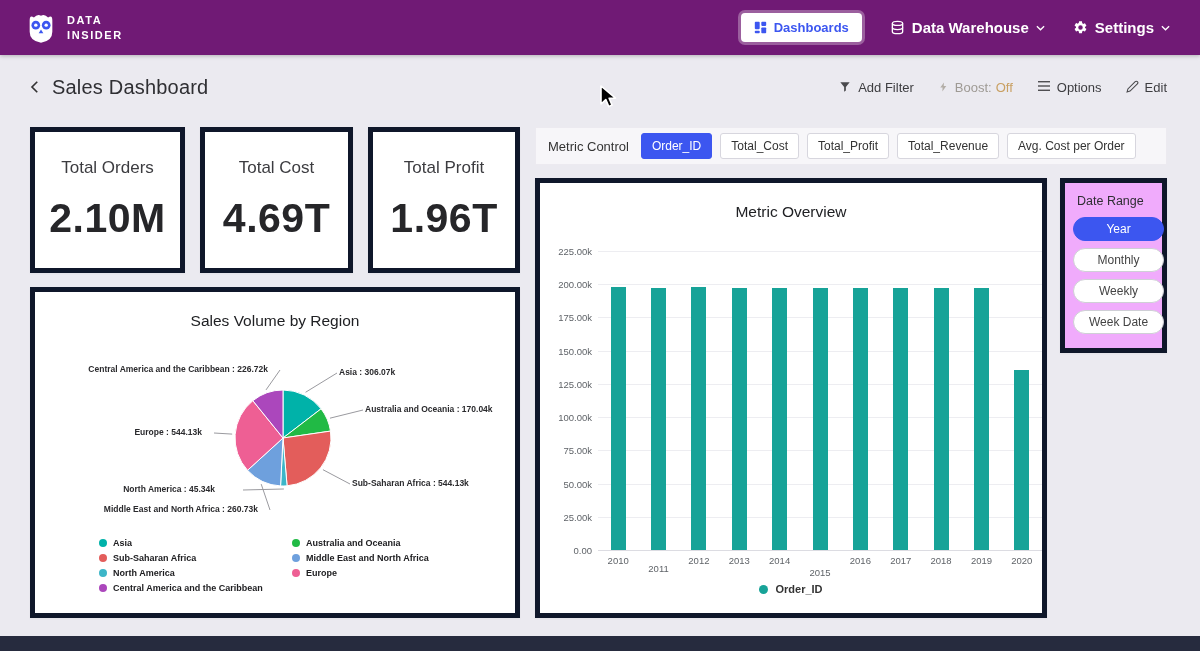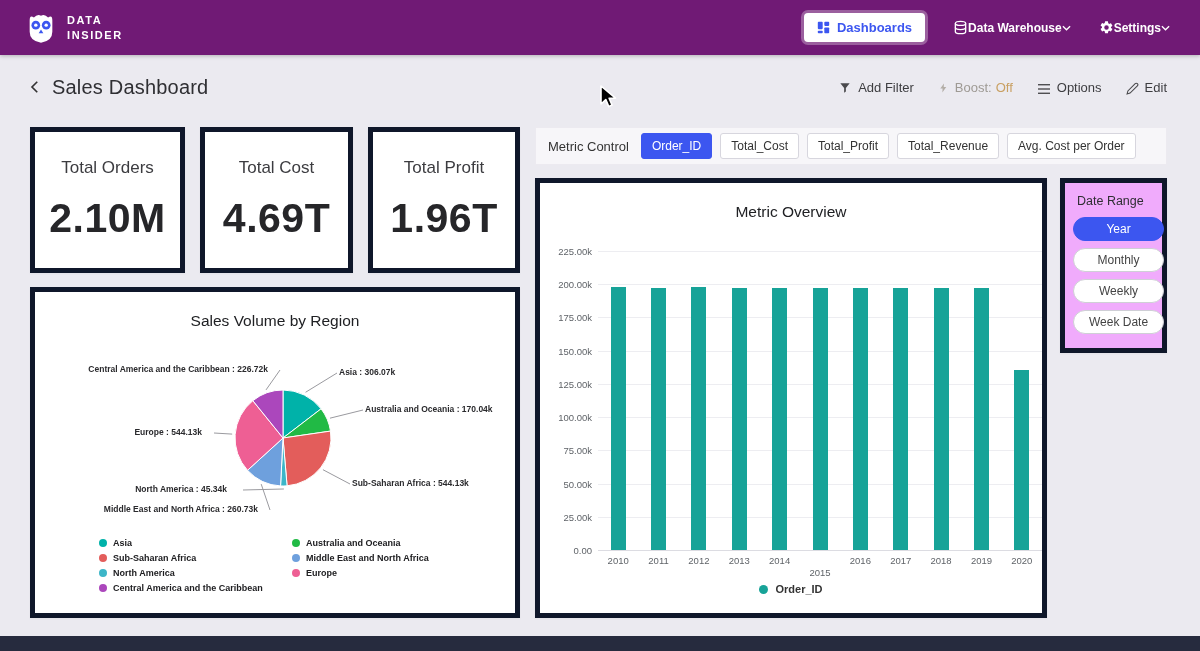--- a/index.html
+++ b/index.html
@@ -9,29 +9,29 @@
   
   .navbar { position:absolute; top:0; left:0; right:0; height:55px; background:#701a75;
             display:flex; align-items:center; padding:0 30px 0 24px; box-shadow:0 1px 4px rgba(0,0,0,.25); z-index:10; }
   .brand { display:flex; align-items:center; gap:9px; cursor:pointer; }
   .brand-text { display:flex; flex-direction:column; color:#fff; font-size:11px; font-weight:bold;
                 letter-spacing:1.6px; line-height:1.3; }
   .nav-right { margin-left:auto; display:flex; align-items:center; gap:28px; }
   .btn-dashboards { display:flex; align-items:center; gap:7px; background:#fff; color:#3c56f0; border:none;
                     font-family:inherit; font-weight:bold; font-size:13px; padding:7px 13px; border-radius:4px;
                     cursor:pointer; box-shadow:0 0 0 3px rgba(255,255,255,.3); }
-  .nav-item { display:flex; align-items:center; color:#fff; font-size:12px; font-weight:600; cursor:pointer; }
+  .nav-item { display:flex; align-items:center; gap:7px; color:#fff; font-size:15px; font-weight:600; cursor:pointer; }
 
   
   .header { position:absolute; top:55px; left:0; right:0; height:64px; display:flex; align-items:center;
             padding:0 33px 0 26px; }
   .back-btn { background:none; border:none; cursor:pointer; display:flex; margin-right:8px; }
   .page-title { font-size:20px; color:#2f2f33; font-weight:500; letter-spacing:.2px; }
   .header-actions { margin-left:auto; display:flex; align-items:center; gap:24px; }
-  .action { display:flex; align-items:flex-end; gap:6px; font-size:13px; color:#3d3d40; cursor:pointer;
+  .action { display:flex; align-items:flex-start; gap:6px; font-size:13px; color:#3d3d40; cursor:pointer;
             background:none; border:none; font-family:inherit; }
   .boost { cursor:default; }
   .boost .lbl { color:#9e9a94; }
   .boost .val { color:#c9a063; margin-left:-2px; }
 
   
   .card { position:absolute; background:#fff; border:5px solid #0f172a; box-shadow:0 1px 2px rgba(0,0,0,.04); }
 
   
   .kpi-card { display:flex; flex-direction:column; align-items:center; justify-content:center; gap:17px; }
@@ -69,21 +69,21 @@
           color:#444; background:#fff; border:1px solid #cfcfd6; border-radius:12px; cursor:pointer; }
   .dbtn.selected { background:#3c56f0; color:#fff; border-color:#3c56f0; }
 
   
   .pie-card { left:30px; top:287px; width:490px; height:331px; }
   .pie-svg { position:absolute; left:0; top:0; }
   .plabel { position:absolute; font-size:8.5px; font-weight:bold; color:#2a2a2d; white-space:nowrap; }
   .plbl0 { left:304px; top:75px; }
   .plbl1 { left:330px; top:112px; }
   .plbl2 { left:317px; top:186px; }
-  .plbl3 { right:288px; top:192px; }
+  .plbl3 { right:300px; top:192px; }
   .plbl4 { right:257px; top:212px; }
   .plbl5 { right:313px; top:135px; }
   .plbl6 { right:247px; top:72px; }
   .pie-legend { position:absolute; top:246px; display:flex; flex-direction:column; gap:5px; }
   .pie-legend.col1 { left:64px; }
   .pie-legend.col2 { left:257px; }
   .pl-item { display:flex; align-items:center; gap:6px; font-size:9px; font-weight:bold; color:#202023; cursor:pointer; }
   .pl-item .dot { width:8px; height:8px; }
 
   
@@ -251,21 +251,21 @@
         <div class="ytick" style="top: 262.333px;">75.00k</div>
         <div class="gridline" style="top: 300.556px; left: 58px; width: 444px;"></div>
         <div class="ytick" style="top: 295.556px;">50.00k</div>
         <div class="gridline" style="top: 333.778px; left: 58px; width: 444px;"></div>
         <div class="ytick" style="top: 328.778px;">25.00k</div>
         <div class="gridline zero" style="top: 367px; left: 58px; width: 444px;"></div>
         <div class="ytick" style="top: 362px;">0.00</div>
         <div class="bar" style="left: 70.6818px; top: 104.412px; height: 262.588px; background: rgb(23, 163, 152);"></div>
         <div class="xtick" style="left: 58.1818px;">2010</div>
         <div class="bar" style="left: 111.045px; top: 104.677px; height: 262.323px; background: rgb(23, 163, 152);"></div>
-        <div class="xtick" style="left: 98.5455px;">2011</div>
+        <div class="xtick" style="left: 98.5455px; margin-top: 8px;">2011</div>
         <div class="bar" style="left: 151.409px; top: 104.279px; height: 262.721px; background: rgb(23, 163, 152);"></div>
         <div class="xtick" style="left: 138.909px;">2012</div>
         <div class="bar" style="left: 191.773px; top: 104.81px; height: 262.19px; background: rgb(23, 163, 152);"></div>
         <div class="xtick" style="left: 179.273px;">2013</div>
         <div class="bar" style="left: 232.136px; top: 105.076px; height: 261.924px; background: rgb(23, 163, 152);"></div>
         <div class="xtick" style="left: 219.636px;">2014</div>
         <div class="bar" style="left: 272.5px; top: 104.544px; height: 262.456px; background: rgb(23, 163, 152);"></div>
         <div class="xtick" style="left: 260px; margin-top: 12px;">2015</div>
         <div class="bar" style="left: 312.864px; top: 104.943px; height: 262.057px; background: rgb(23, 163, 152);"></div>
         <div class="xtick" style="left: 300.364px;">2016</div>

